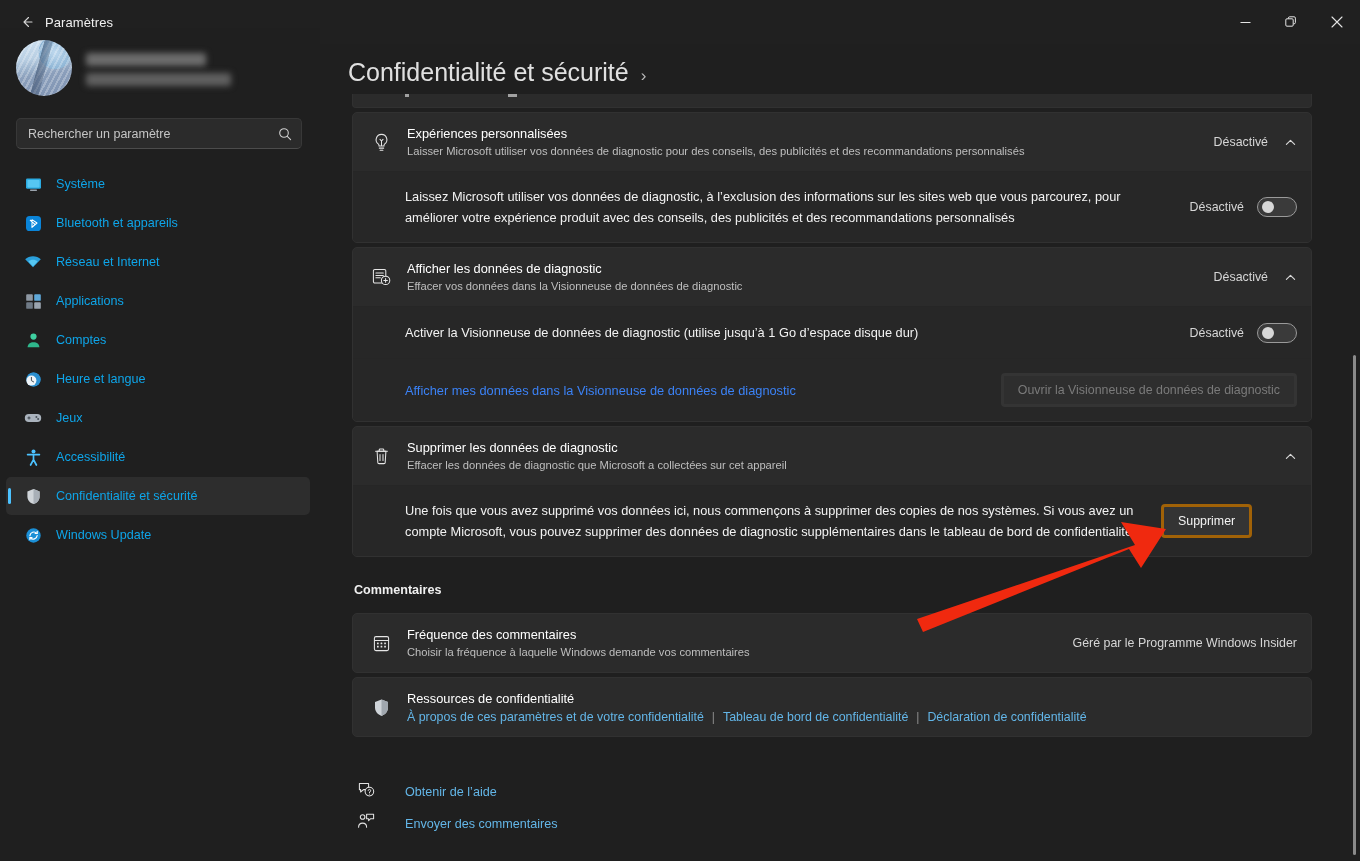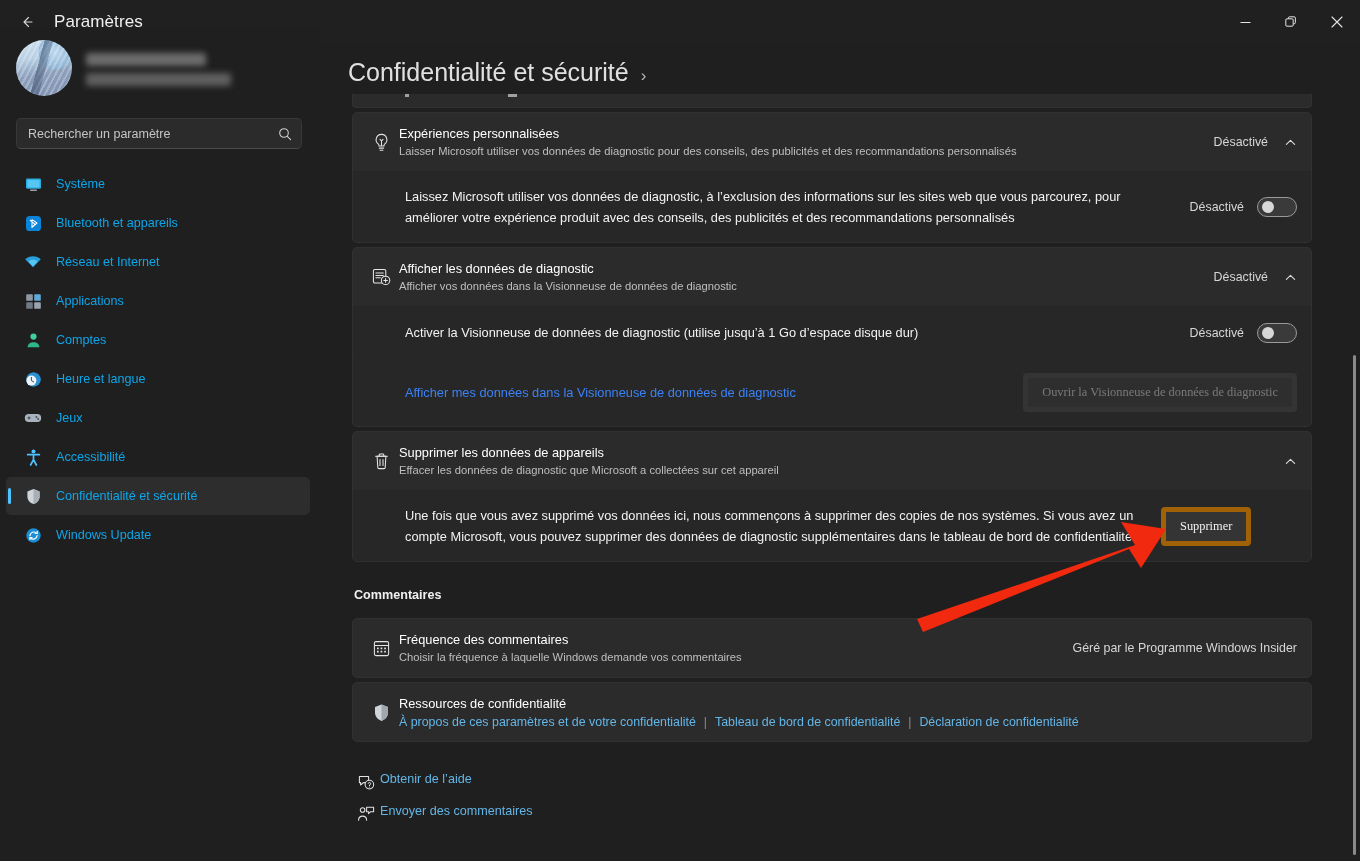--- a/index.html
+++ b/index.html
@@ -18,21 +18,21 @@
     background: #202020;
     display: flex; align-items: center;
   }
   .back-btn {
     width: 34px; height: 30px; margin-left: 10px;
     display: flex; align-items: center; justify-content: center;
     border-radius: 5px; color: #d6d6d6;
   }
   .back-btn svg { display: block; }
   .app-title {
-    margin-left: 10px; font-size: 17px; color: #f0f0f0;
+    margin-left: 1px; font-size: 13px; color: #f0f0f0;
     letter-spacing: .1px;
   }
   .wincontrols {
     position: absolute; right: 0; top: 0; height: 44px;
     display: flex; align-items: stretch;
   }
   .wc {
     width: 46px; display: flex; align-items: center; justify-content: center;
     color: #e4e4e4;
   }
@@ -130,21 +130,21 @@
   }
   .clipped-card .ghost1 { left: 52px; width: 4px; height: 5px; }
   .clipped-card .ghost2 { left: 155px; width: 9px; height: 5px; }
 
   .card {
     background: #2b2b2b; border: 1px solid #313131; border-radius: 5px;
     margin-top: 4px; overflow: hidden;
   }
   .card-head {
     display: flex; align-items: center; min-height: 58px;
-    padding: 8px 14px 8px 16px; gap: 6px;
+    padding: 8px 14px 8px 16px; gap: 14px;
   }
   .card-icon {
     width: 24px; height: 24px; flex: none; color: #e6e6e6;
     display: flex; align-items: center; justify-content: center;
   }
   .card-texts { flex: 1; min-width: 0; }
   .card-title { font-size: 12.8px; color: #ffffff; line-height: 16px; }
   .card-sub { font-size: 11.2px; color: #bfbfbf; line-height: 15px; margin-top: 2px; }
   .card-right { display: flex; align-items: center; gap: 16px; }
   .status-text { font-size: 12.4px; color: #d6d6d6; }
@@ -165,39 +165,39 @@
     width: 40px; height: 20px; border-radius: 10px;
     background: #3a3a3a; border: 1px solid #9a9a9a;
     position: relative; flex: none;
   }
   .toggle .knob {
     position: absolute; left: 4px; top: 50%; transform: translateY(-50%);
     width: 12px; height: 12px; border-radius: 50%; background: #d7d7d7;
   }
 
   .btn {
-    font-family: Liberation Serif, serif;
+    font-family: Liberation Sans, sans-serif;
     font-size: 12.4px; color: #f2f2f2;
-    background: #343434; border: 5px solid #a16207; border-radius: 4px;
+    background: #343434; border: 3px solid #a16207; border-radius: 4px;
     padding: 7px 14px; white-space: nowrap;
   }
   .btn.disabled { color: #7a7a7a; background: #2e2e2e; border-color: #343434; }
 
   .section-title {
     font-size: 12.6px; color: #f0f0f0; font-weight: 700;
     margin: 26px 0 16px 2px;
   }
 
   .links-row { display: flex; align-items: center; flex-wrap: wrap; gap: 0; margin-top: 3px; }
   .link { color: #63b6e8; font-size: 12.4px; text-decoration: none; }
   .link-sep { color: #8d8d8d; margin: 0 8px; font-size: 12px; }
 
   .footer-links { margin-top: 30px; padding-left: 4px; }
   .footer-link {
-    display: flex; align-items: flex-start; gap: 4px; height: 32px;
+    display: flex; align-items: flex-end; gap: 29px; height: 32px;
     color: #63b6e8; font-size: 12.6px;
   }
   .footer-icon { width: 20px; height: 20px; color: #e3e3e3; display: flex; align-items: center; justify-content: center; }
 
   
   .scrollbar {
     position: absolute; right: 4px; top: 311px; width: 3px; height: 500px;
     background: #8a8a8a; border-radius: 2px;
   }
 
@@ -422,21 +422,21 @@
         <span class="card-icon">
           <svg width="21" height="21" viewBox="0 0 21 21" fill="none">
             <rect x="2.4" y="2.4" width="12.4" height="13.6" rx="1.4" stroke="currentColor" stroke-width="1.05"></rect>
             <path d="M4.9 6h7.4M4.9 8.4h7.4M4.9 10.8h4.4" stroke="currentColor" stroke-width="1.05" stroke-linecap="round"></path>
             <circle cx="14.6" cy="13.4" r="4.2" fill="#2b2b2b" stroke="currentColor" stroke-width="1.05"></circle>
             <path d="M14.6 11.6v3.6M12.8 13.4h3.6" stroke="currentColor" stroke-width="1.05" stroke-linecap="round"></path>
           </svg>
         </span>
         <div class="card-texts">
           <div class="card-title">Afficher les données de diagnostic</div>
-          <div class="card-sub">Afficher vos données dans la Visionneuse de données de diagnostic</div>
+          <div class="card-sub">Effacer vos données dans la Visionneuse de données de diagnostic</div>
         </div>
         <div class="card-right">
           <span class="status-text">Désactivé</span>
           <span class="chev">
             <svg width="13" height="13" viewBox="0 0 13 13" fill="none">
               <path d="M2.4 8.4 6.5 4.3l4.1 4.1" stroke="currentColor" stroke-width="1.15" stroke-linecap="round" stroke-linejoin="round"></path>
             </svg>
           </span>
         </div>
       </div>
@@ -460,21 +460,21 @@
     <div class="card">
       <div class="card-head">
         <span class="card-icon">
           <svg width="21" height="21" viewBox="0 0 21 21" fill="none">
             <path d="M4.6 5.3h11.8M8.2 5.3V3.9c0-.5.4-.9.9-.9h2.8c.5 0 .9.4.9.9v1.4" stroke="currentColor" stroke-width="1.05" stroke-linecap="round"></path>
             <path d="M6.1 5.3h8.8l-.7 11.1c0 .7-.6 1.2-1.3 1.2H8.1c-.7 0-1.3-.5-1.3-1.2L6.1 5.3Z" stroke="currentColor" stroke-width="1.05" stroke-linejoin="round"></path>
             <path d="M9 8.4v6M12 8.4v6" stroke="currentColor" stroke-width="1.05" stroke-linecap="round"></path>
           </svg>
         </span>
         <div class="card-texts">
-          <div class="card-title">Supprimer les données de appareils</div>
+          <div class="card-title">Supprimer les données de diagnostic</div>
           <div class="card-sub">Effacer les données de diagnostic que Microsoft a collectées sur cet appareil</div>
         </div>
         <div class="card-right">
           <span class="chev">
             <svg width="13" height="13" viewBox="0 0 13 13" fill="none">
               <path d="M2.4 8.4 6.5 4.3l4.1 4.1" stroke="currentColor" stroke-width="1.15" stroke-linecap="round" stroke-linejoin="round"></path>
             </svg>
           </span>
         </div>
       </div>

